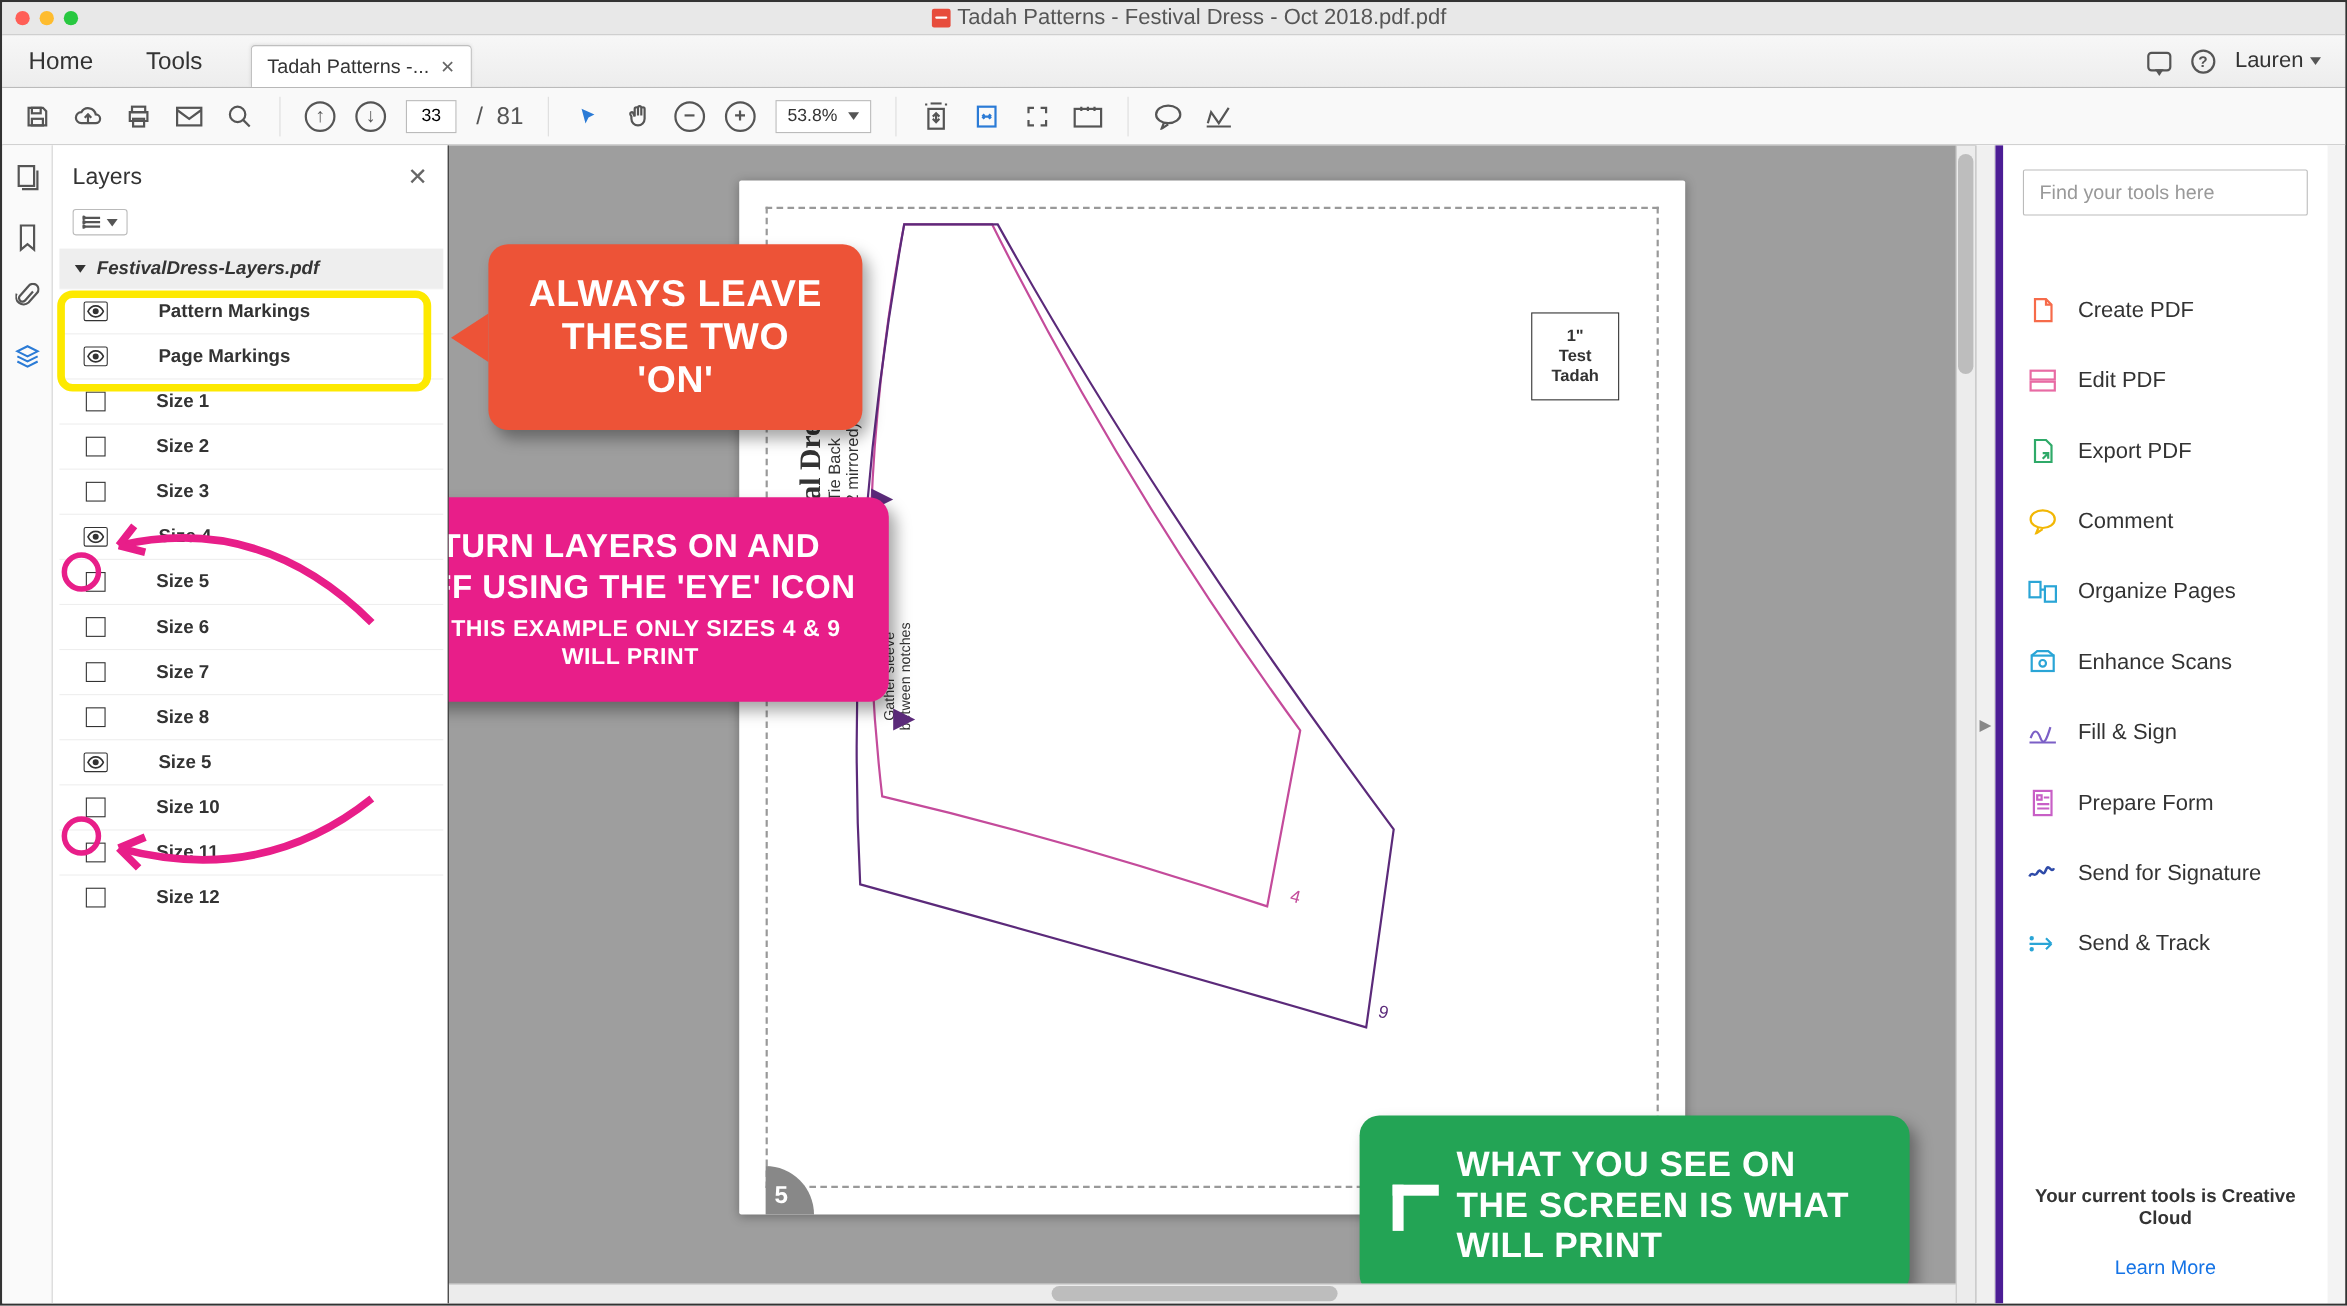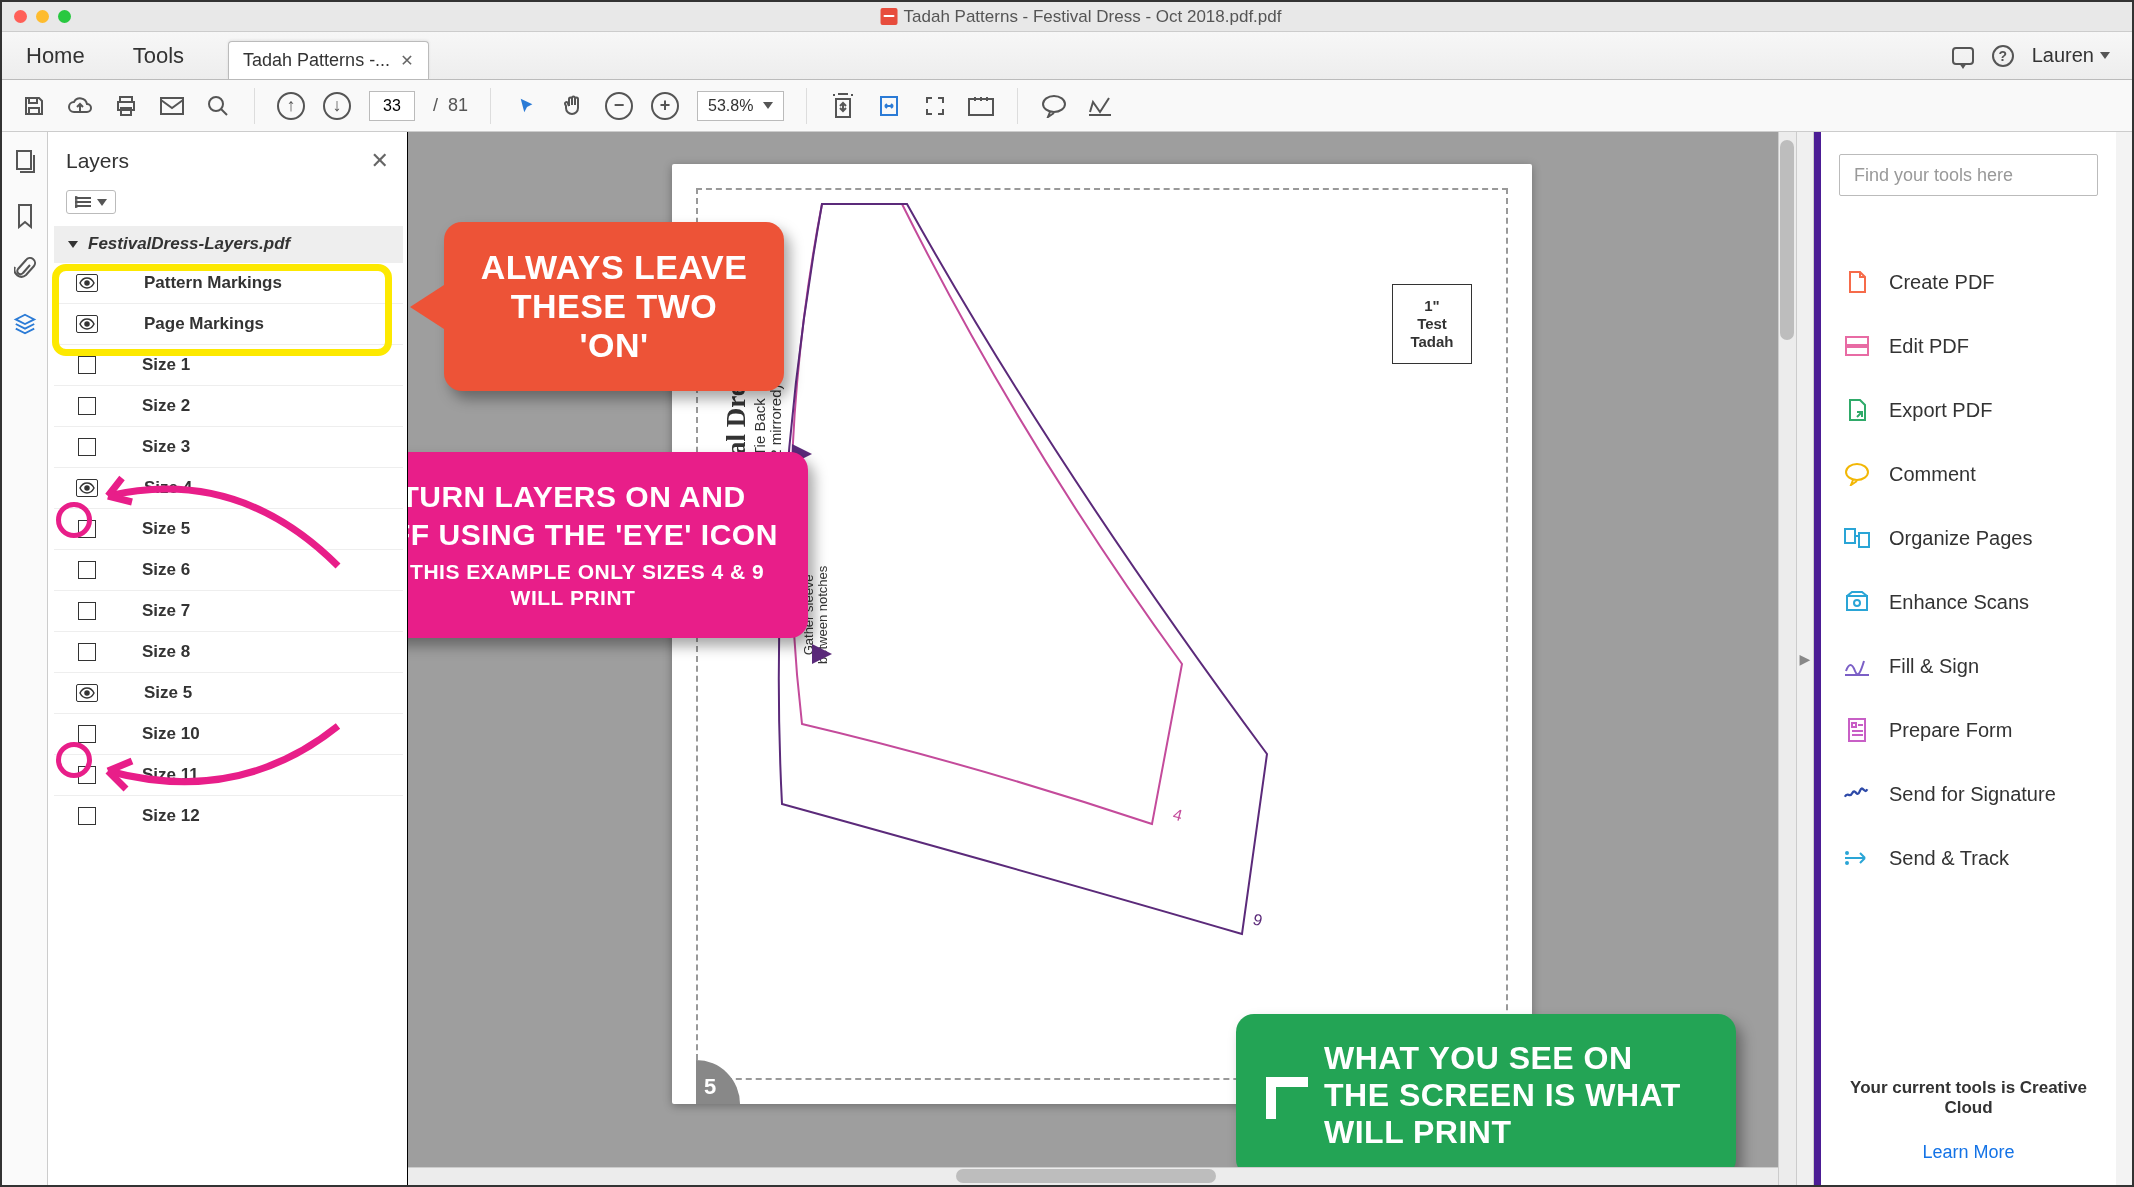--- a/index.html
+++ b/index.html
@@ -6,21 +6,21 @@
 body { font-family: -apple-system, BlinkMacSystemFont, "Segoe UI", sans-serif; font-size: 13px; color: #333; background: #fff; overflow: hidden; }
 .app { width: 2134px; height: 1187px; transform-origin: top left; display: flex; flex-direction: column; border: 2px solid #333; }
 
 
 .titlebar { height: 30px; background: #e8e8e8; display: flex; align-items: center; position: relative; border-bottom: 1px solid #ccc; }
 .traffic { display: flex; gap: 9px; padding-left: 12px; }
 .dot { width: 13px; height: 13px; border-radius: 50%; }
 .dot.red { background: #ff5f57; }
 .dot.yellow { background: #febc2e; }
 .dot.green { background: #28c840; }
-.titlebar-center { position: absolute; left: 50%; transform: translateX(-50%); display: flex; align-items: center; gap: 6px; font-size: 17px; color: #555; padding-left: 28px; }
+.titlebar-center { position: absolute; left: 50%; transform: translateX(-50%); display: flex; align-items: center; gap: 6px; font-size: 20px; color: #555; padding-left: 28px; }
 .pdf-glyph { width: 17px; height: 17px; background: #e74c3c; border-radius: 2px; display: inline-block; position: relative; }
 .pdf-glyph::after{content:"";position:absolute;top:40%;left:20%;right:20%;height:2px;background:#fff;border-radius:1px;}
 
 
 .menubar { height: 48px; background: linear-gradient(#f7f7f7,#ededed); display: flex; align-items: stretch; border-bottom: 1px solid #bbb; }
 .menu-item { padding: 0 24px; display: flex; align-items: center; font-size: 22px; color: #333; cursor: pointer; }
 .tab-strip { display: flex; align-items: flex-end; margin-left: 20px; }
 .doc-tab { background: #fff; border: 1px solid #bbb; border-bottom: none; border-radius: 4px 4px 0 0; padding: 8px 14px; display: flex; align-items: center; gap: 10px; font-size: 18px; box-shadow: 0 -1px 3px rgba(0,0,0,.08);}
 .doc-tab .x { font-size: 16px; color: #666; }
 .menubar-right { margin-left: auto; display: flex; align-items: center; gap: 18px; padding-right: 22px; font-size: 20px; }
@@ -28,21 +28,21 @@
 .icon-comment-bubble::after{content:"";position:absolute;bottom:-6px;left:5px;width:0;height:0;border-left:4px solid transparent;border-right:4px solid transparent;border-top:6px solid #555;}
 .icon-help-circle{width:22px;height:22px;border:2px solid #555;border-radius:50%;display:inline-flex;align-items:center;justify-content:center;font-size:14px;font-weight:bold;color:#555;}
 .user-drop{display:flex;align-items:center;gap:6px;font-size:20px;}
 .caret-down{width:0;height:0;border-left:5px solid transparent;border-right:5px solid transparent;border-top:7px solid #555;}
 
 
 .toolbar { height: 52px; background: #f9f9f9; border-bottom: 1px solid #ccc; display: flex; align-items: center; gap: 18px; padding: 0 18px; }
 .tool-icon { width: 28px; height: 28px; display: inline-flex; align-items: center; justify-content: center; color: #555; cursor:pointer; }
 .tool-sep { width: 1px; height: 36px; background: #ddd; margin: 0 4px; }
 .page-input { width: 46px; height: 30px; border: 1px solid #bbb; text-align: center; font-size: 16px; }
-.page-total { font-size: 18px; color: #555; }
+.page-total { font-size: 22px; color: #555; }
 .pointer-icon svg{width:18px;height:18px;} 
 .zoom-field { border:1px solid #bbb; height:30px; padding:0 10px; font-size:16px; display:flex; align-items:center; gap:10px; background:#fff;}
 .circle-btn{width:28px;height:28px;border:2px solid #555;border-radius:50%;display:inline-flex;align-items:center;justify-content:center;font-size:18px;font-weight:bold;color:#555;}
 
 
 .main { flex:1; display:flex; overflow:hidden; }
 
 
 .rail { width: 46px; background:#fafafa; border-right:1px solid #ccc; display:flex; flex-direction:column; align-items:center; padding-top:18px; gap:30px; }
 .rail-icon { width:24px;height:24px;display:flex;align-items:center;justify-content:center;color:#555; position:relative;}

